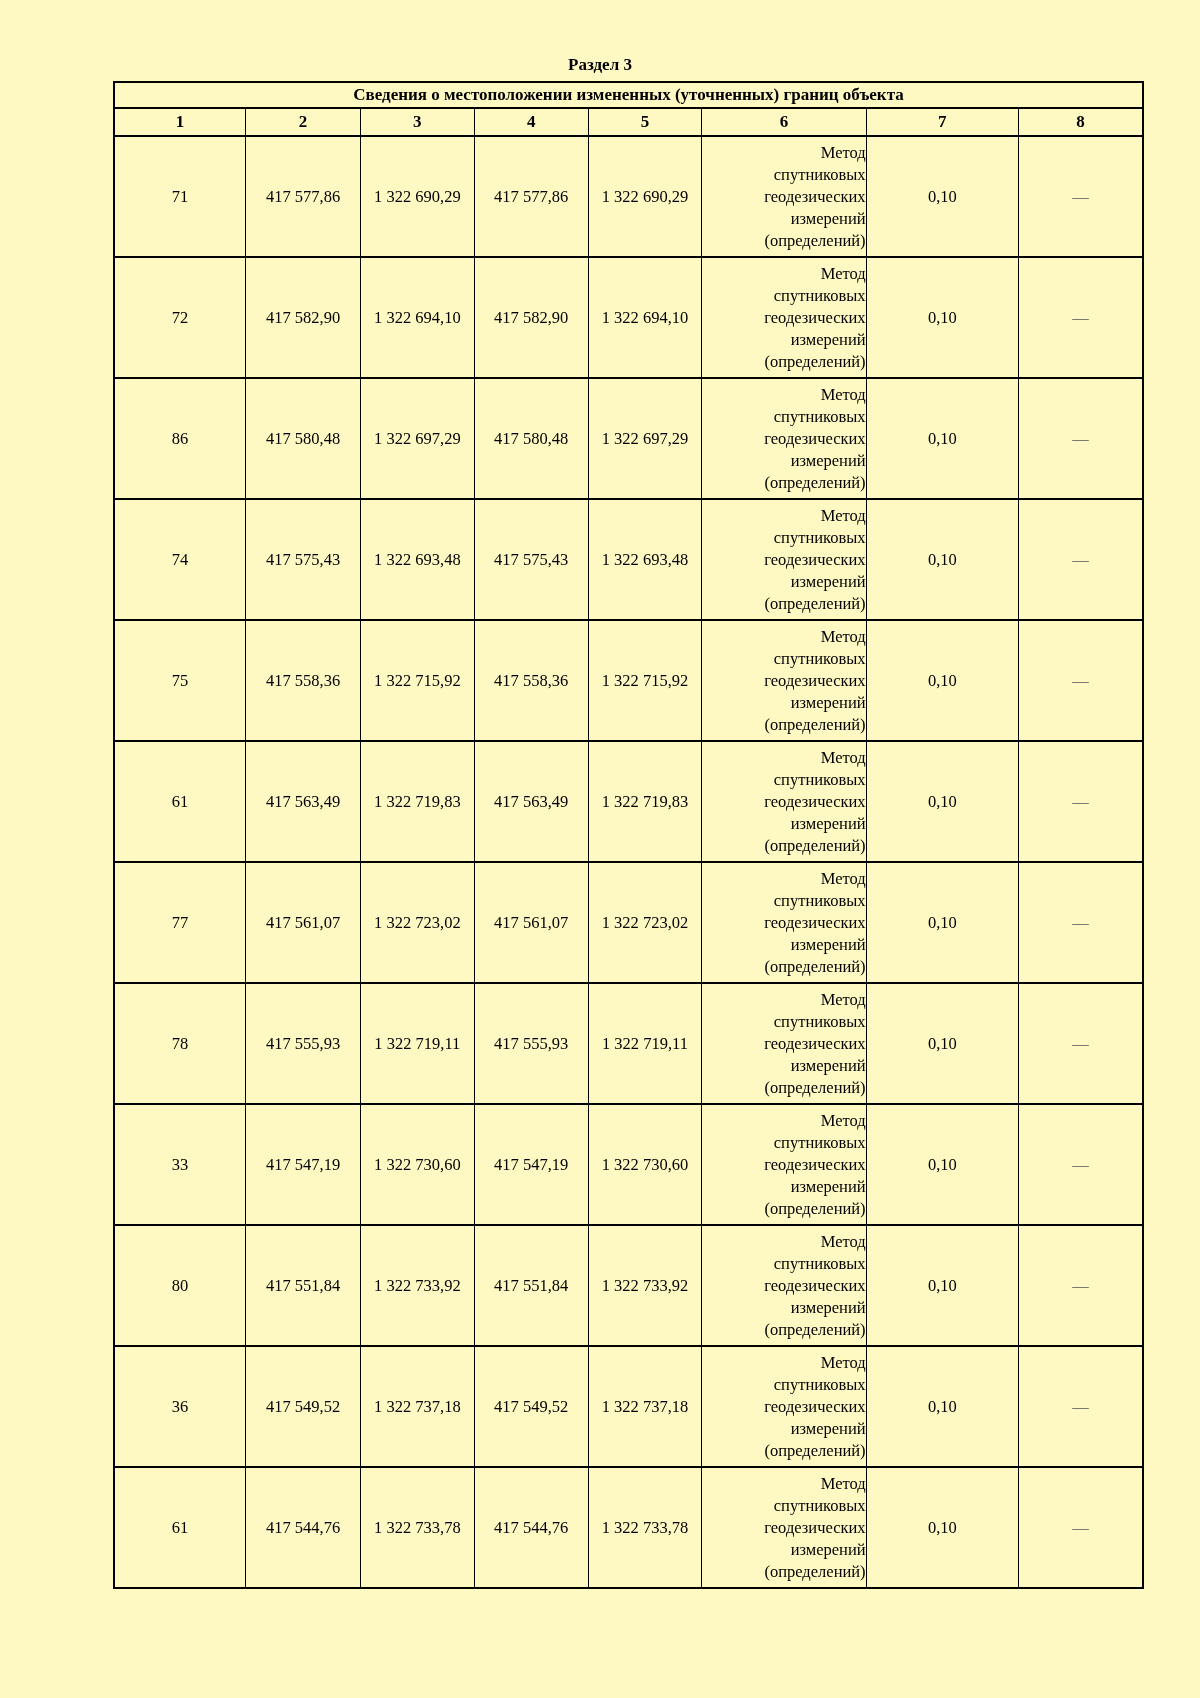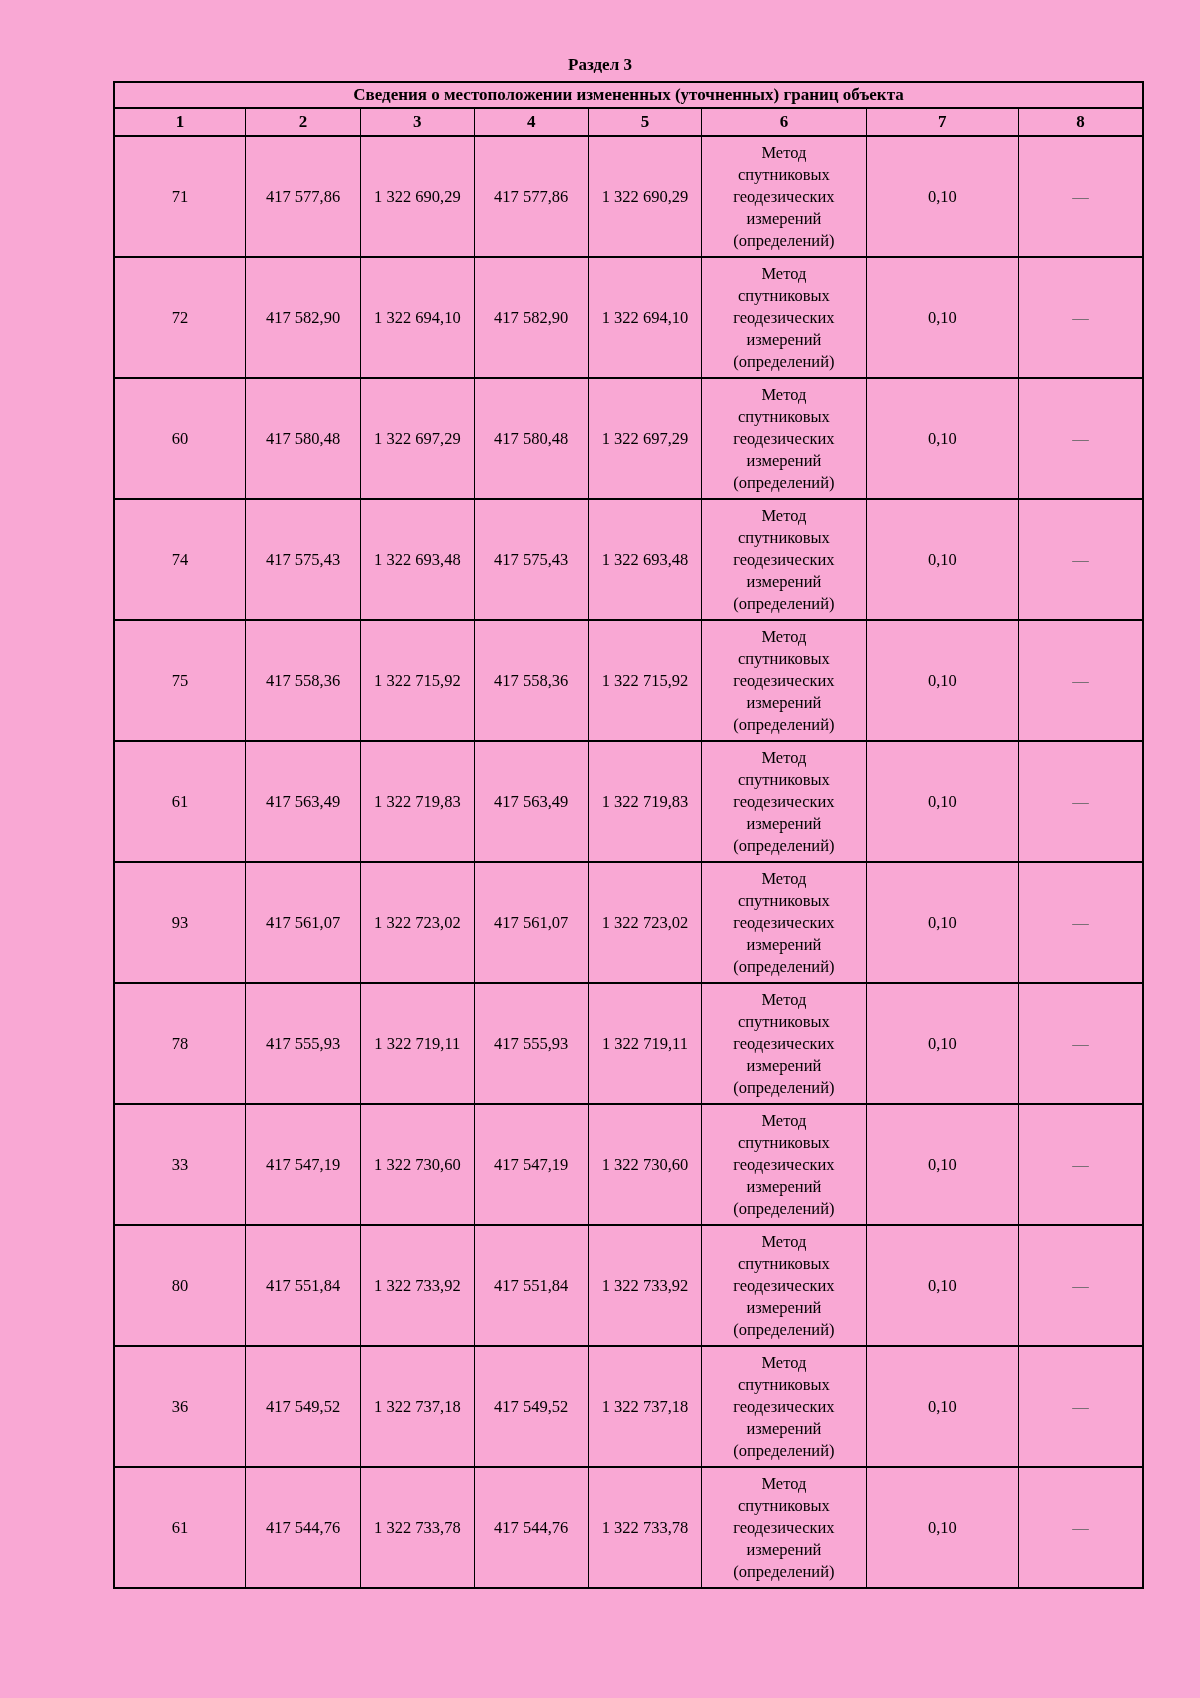--- a/index.html
+++ b/index.html
@@ -4,21 +4,21 @@
 <style>
   html, body {
     margin: 0;
     padding: 0;
     background: #ffffff;
   }
   .page {
     position: relative;
     width: 1200px;
     height: 1698px;
-    background: #f9a8d4;
+    background: #fef9c3;
     color: #000000;
     font-family: "Liberation Serif", "DejaVu Serif", serif;
     overflow: hidden;
   }
   .section-title {
     padding-top: 53px;
     text-align: center;
     font-size: 17px;
     font-weight: bold;
     line-height: 24px;
@@ -56,20 +56,21 @@
   }
   tbody tr {
     height: 121px;
   }
   tbody td {
     font-size: 16.5px;
     font-weight: normal;
   }
   td.method div {
     line-height: 22px;
+    text-align: right;
   }
   td.note-cell {
     color: #666666;
   }
 </style>
 </head>
 <body>
 
 <div class="page">
 
@@ -128,21 +129,21 @@
             <div>Метод</div>
             <div>спутниковых</div>
             <div>геодезических</div>
             <div>измерений</div>
             <div>(определений)</div>
           </td>
           <td>0,10</td>
           <td class="note-cell">—</td>
         </tr>
         <tr>
-          <td>60</td>
+          <td>86</td>
           <td>417 580,48</td>
           <td>1 322 697,29</td>
           <td>417 580,48</td>
           <td>1 322 697,29</td>
           <td class="method">
             <div>Метод</div>
             <div>спутниковых</div>
             <div>геодезических</div>
             <div>измерений</div>
             <div>(определений)</div>
@@ -192,21 +193,21 @@
             <div>Метод</div>
             <div>спутниковых</div>
             <div>геодезических</div>
             <div>измерений</div>
             <div>(определений)</div>
           </td>
           <td>0,10</td>
           <td class="note-cell">—</td>
         </tr>
         <tr>
-          <td>93</td>
+          <td>77</td>
           <td>417 561,07</td>
           <td>1 322 723,02</td>
           <td>417 561,07</td>
           <td>1 322 723,02</td>
           <td class="method">
             <div>Метод</div>
             <div>спутниковых</div>
             <div>геодезических</div>
             <div>измерений</div>
             <div>(определений)</div>

